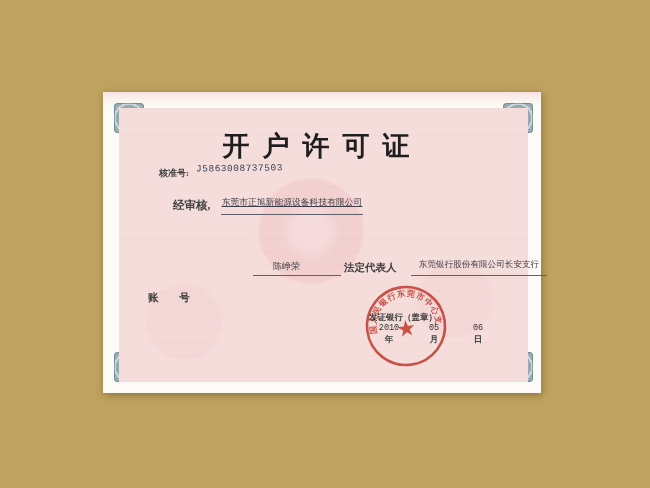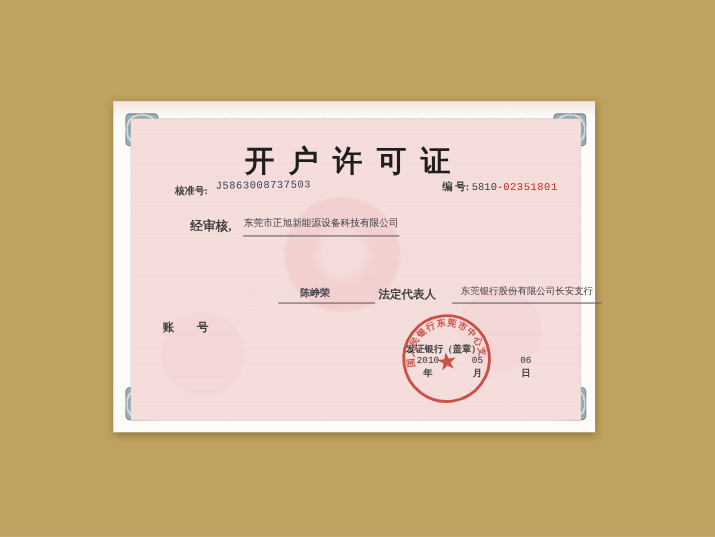--- a/index.html
+++ b/index.html
@@ -89,29 +89,29 @@
   .approval-label { left:56px; top:75px; font-size:9px; }
   .approval-value { left:93px; top:71px; font-size:9.5px; letter-spacing:.5px; transform:rotate(-.8deg); }
 
   .serial { left:299px; top:72px; font-size:9.5px; }
   .serial .pfx { font-family:"Liberation Mono","DejaVu Sans Mono",monospace; color:#3c3c3c; }
   .serial .red { font-family:"Liberation Mono","DejaVu Sans Mono",monospace; color:#c8291f; letter-spacing:.5px; }
 
   .review-prefix { left:70px; top:106px; font-size:11.5px; }
   .company {
     left:118px; top:105px; width:142px; height:18px; text-align:center;
-    font-size:8.8px; color:#3d3d46; border-bottom:1px solid #60606a;
+    font-size:8.8px; color:#3d3d46; border-bottom:1px solid #60606a;text-decoration:underline;
   }
   .review-suffix { left:266px; top:106px; font-size:11.5px; }
   .account-type { left:41px; top:136px; font-size:12.5px; }
 
   .legalrep-label { left:41px; top:170px; font-size:9.5px; }
   .legalrep-value {
     left:150px; top:168px; width:88px; height:16px; text-align:left; padding-left:20px;
-    font-size:9px; color:#44444e; border-bottom:1px solid #60606a;font-weight:bold;
+    font-size:9px; color:#44444e; border-bottom:1px solid #60606a;
   }
   .bank-label { left:241px; top:169px; font-size:10.5px; }
   .bank-value {
     left:289px; top:167px; width:136px; height:17px; text-align:center;
     font-size:8.6px; color:#3d3d46; border-bottom:1px solid #60606a;margin-left:19px;
   }
 
   .acct-label { left:45px; top:199px; font-size:10.5px; letter-spacing:9px; }
   .acct-value {
     left:74px; top:195px; width:153px; height:18px; padding-left:6px;
@@ -150,24 +150,20 @@
     <div class="corner c-bl"></div>
     <div class="corner c-br"></div>
 
     <div class="interior"></div>
 
     <div class="abs title">开户许可证</div>
 
     <div class="abs approval-label lbl">核准号:</div>
     <div class="abs approval-value typed">J5863008737503</div>
 
-    <div class="abs serial">
-      <span class="lbl">编 号:</span>
-      <span class="pfx">5810-</span><span class="red">02351801</span>
-    </div>
 
     <div class="abs review-prefix lbl">经审核,</div>
     <div class="abs company">东莞市正旭新能源设备科技有限公司</div>
 
     <div class="abs legalrep-value">陈峥荣</div>
     <div class="abs bank-label lbl">法定代表人</div>
     <div class="abs bank-value">东莞银行股份有限公司长安支行</div>
 
     <div class="abs acct-label lbl">账  号</div>
 

